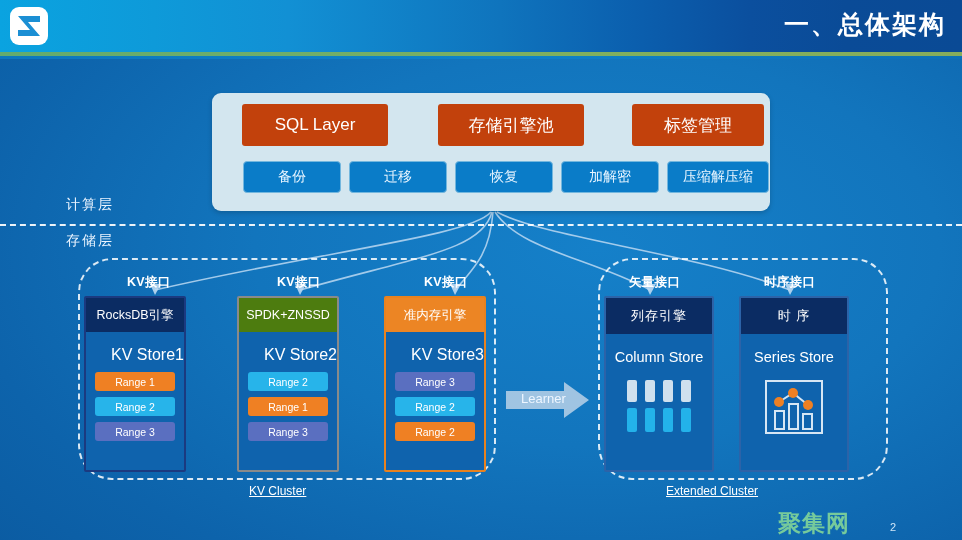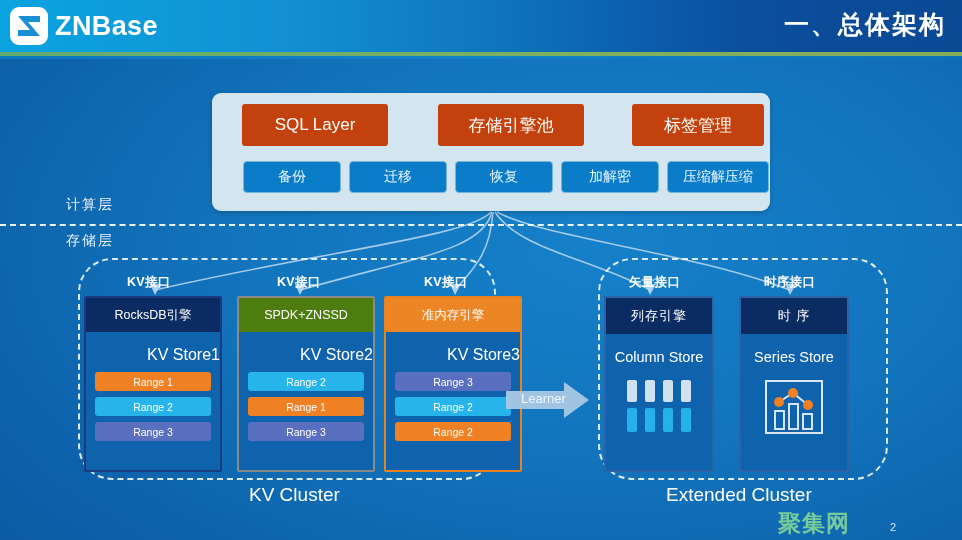--- a/index.html
+++ b/index.html
@@ -101,39 +101,39 @@
 
   
   .cluster {
     position:absolute;
     border:2px dashed rgba(255,255,255,.85);
     border-radius:34px;
   }
   #cluster-kv { left:78px; top:258px; width:418px; height:222px; }
   #cluster-ext{ left:598px; top:258px; width:290px; height:222px; }
   .cluster-name {
-    position:absolute; color:#ffffff; font-size:19px; white-space:nowrap;
+    position:absolute; color:#ffffff; font-size:12px; white-space:nowrap;text-decoration:underline;
   }
   #kv-cluster-name { left:249px; top:484px; }
   #ext-cluster-name{ left:666px; top:484px;text-align:right; }
 
   
   .iface {
     position:absolute; color:#ffffff; font-size:12.5px; font-weight:bold;
     white-space:nowrap; letter-spacing:.3px;
   }
   #iface-1 { left:127px; top:274px; }
   #iface-2 { left:277px; top:274px; }
   #iface-3 { left:424px; top:274px; }
   #iface-4 { left:629px; top:274px; }
   #iface-5 { left:764px; top:274px; }
 
   
   .store {
-    position:absolute; width:138px; top:296px; height:176px;
+    position:absolute; width:102px; top:296px; height:176px;
     background:#0f63ad; border:2px solid #1b3f86; border-radius:2px;
     display:flex; flex-direction:column;
   }
   #store-1 { left:84px;  border-color:#1b3a80; }
   #store-2 { left:237px; border-color:#8a8a8a; }
   #store-3 { left:384px; border-color:#e8821f; }
   .store-head {
     height:34px; display:flex; align-items:center; justify-content:center;
     color:#ffffff; font-size:12.5px; white-space:nowrap;
   }
@@ -198,21 +198,20 @@
   <div id="header"></div>
   <div id="header-rule"></div>
   <div id="header-rule-shadow"></div>
 
   <div id="logo-wrap">
     <div id="logo-mark">
       <svg width="38" height="38" viewBox="0 0 38 38" aria-hidden="true">
         <path d="M8 9 L30 9 L30 15 L18 15 L30 29 L8 29 L8 23 L20 23 Z" fill="#1b8fd4"></path>
       </svg>
     </div>
-    <div id="logo-text">ZNBase</div>
   </div>
 
   <div id="slide-title">一、总体架构</div>
 
   <svg id="connectors" viewBox="0 0 962 540">
     <g fill="none" stroke="#bcd9f2" stroke-width="1.6" opacity="0.85">
       <path d="M491 212 C 470 236, 330 250, 155 290"></path>
       <path d="M492 212 C 482 250, 420 256, 300 290"></path>
       <path d="M493 212 C 490 252, 476 266, 455 290"></path>
       <path d="M495 212 C 520 250, 590 258, 650 290"></path>

